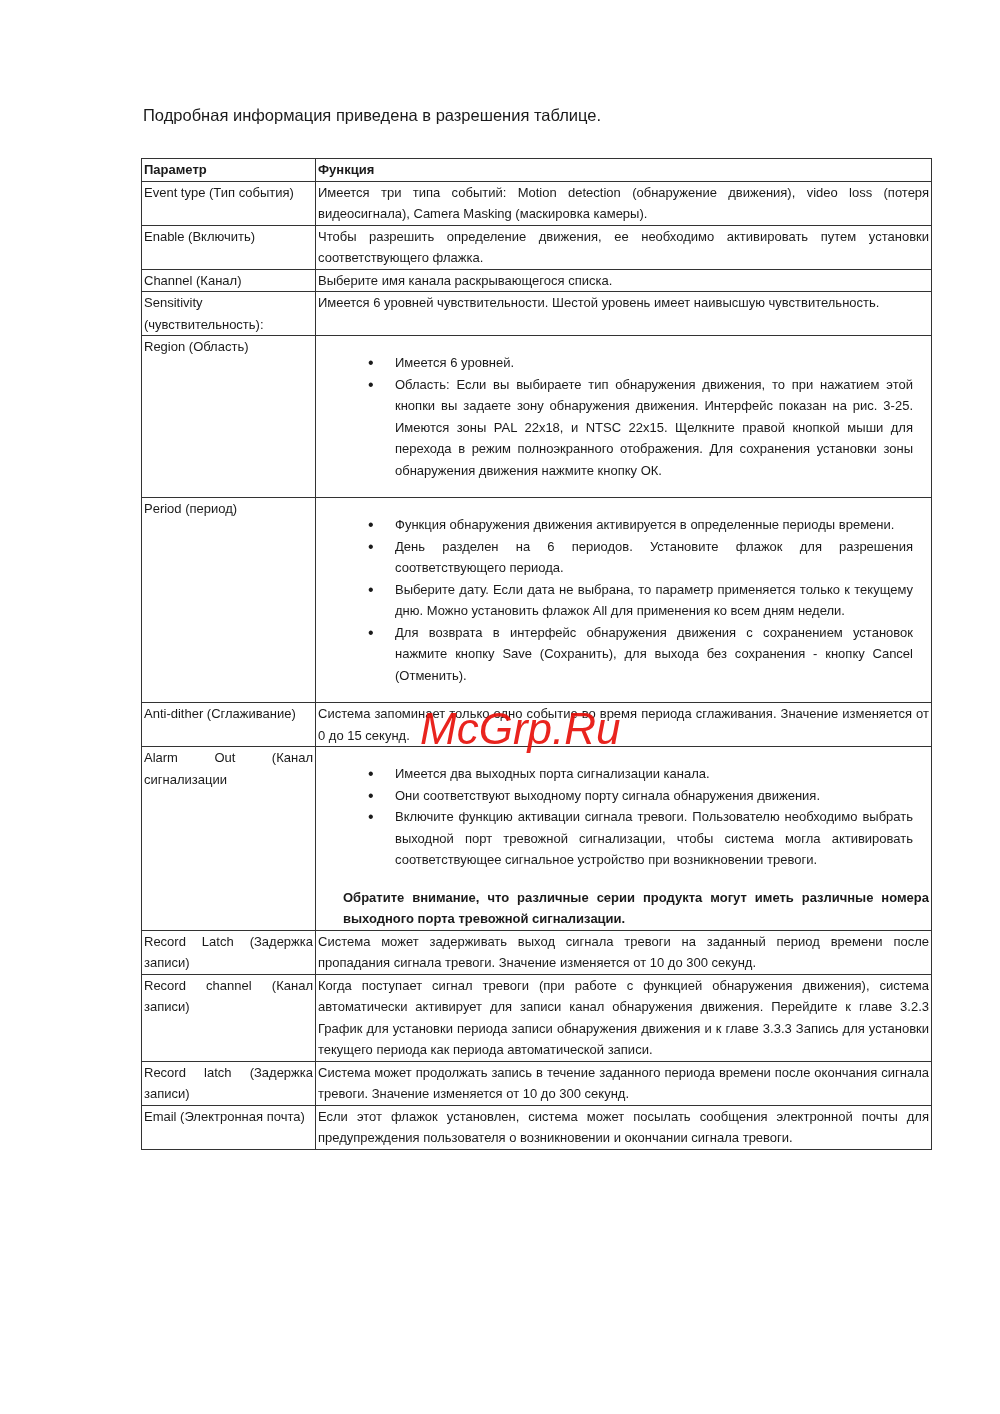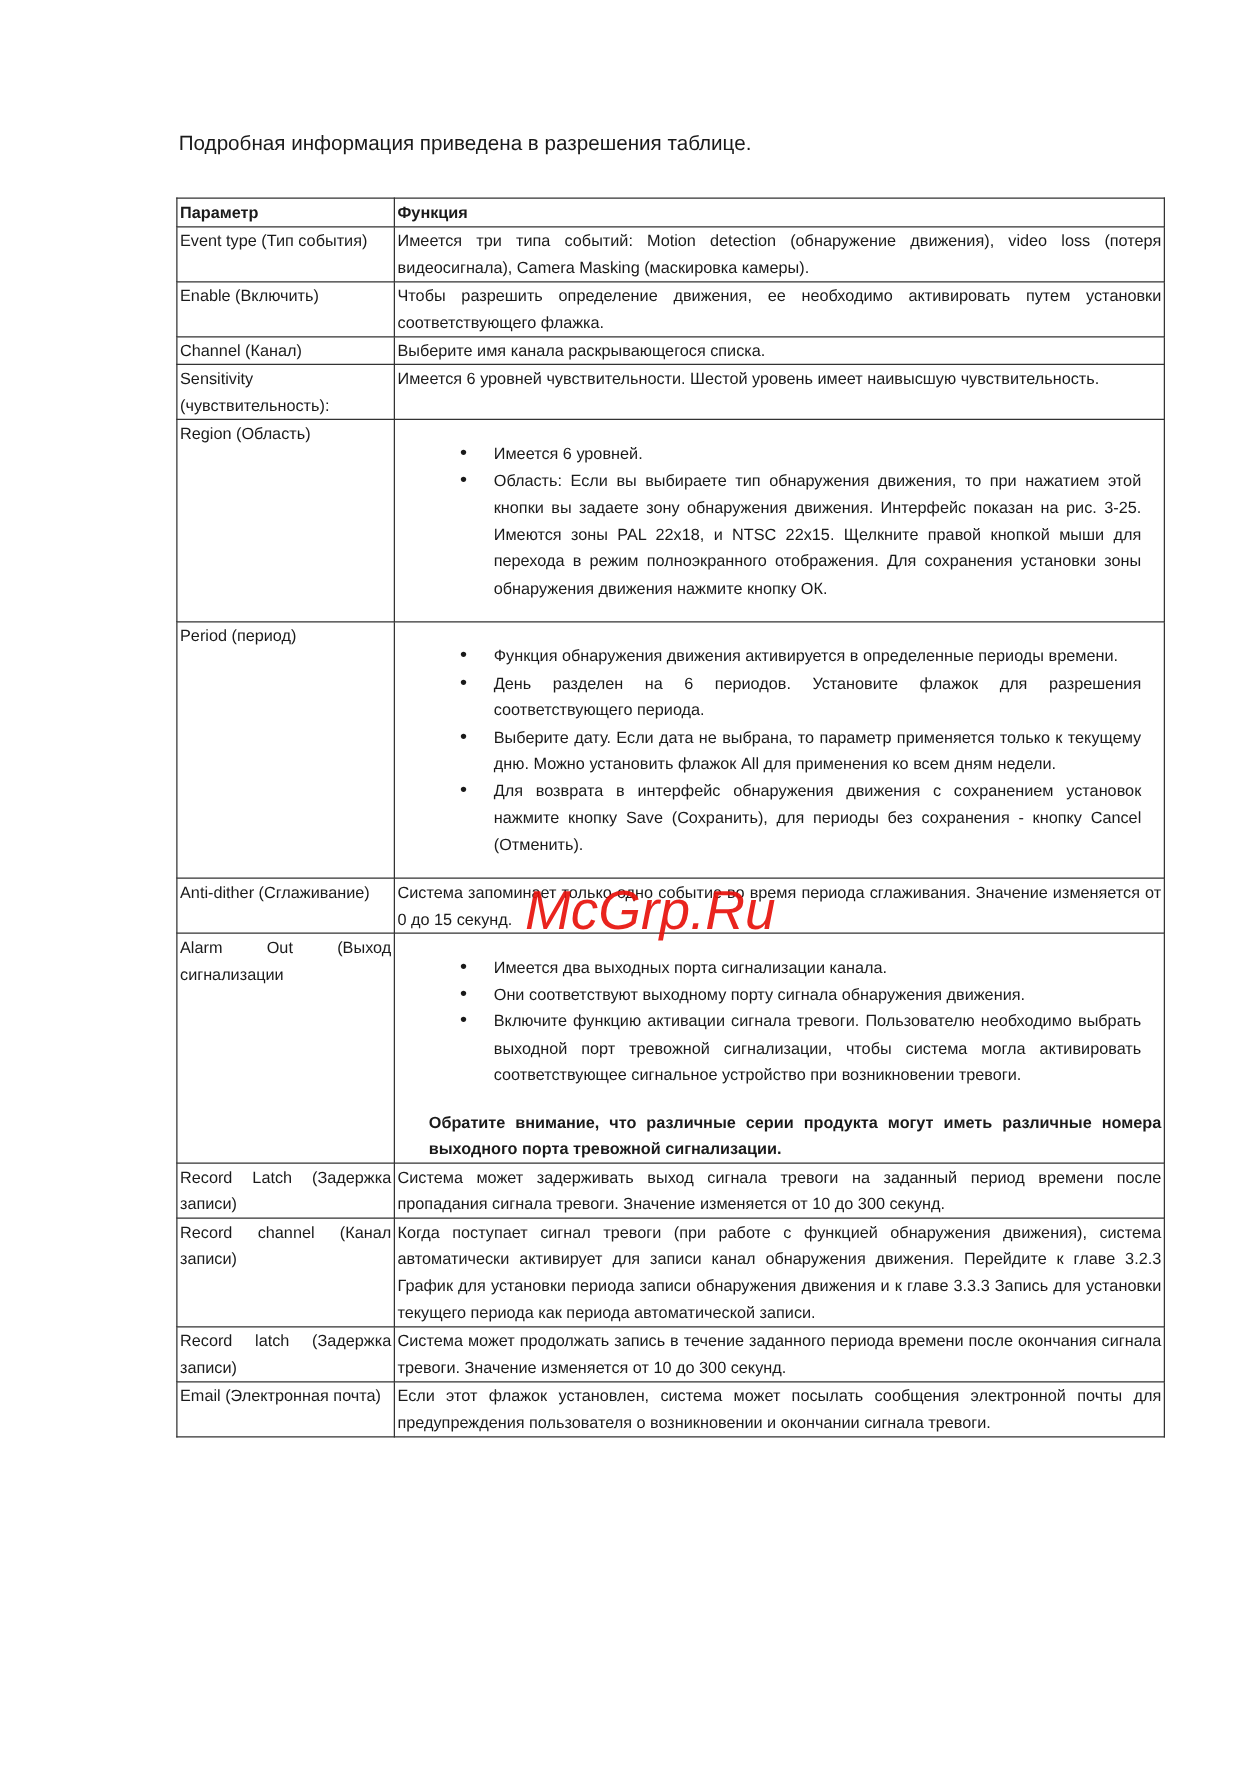--- a/index.html
+++ b/index.html
@@ -79,30 +79,30 @@
         </ul>
       </td>
     </tr>
     <tr>
       <td class="param-cell">Period (период)</td>
       <td>
         <ul class="bullets">
           <li>Функция обнаружения движения активируется в определенные периоды времени.</li>
           <li>День разделен на 6 периодов. Установите флажок для разрешения соответствующего периода.</li>
           <li>Выберите дату. Если дата не выбрана, то параметр применяется только к текущему дню. Можно установить флажок All для применения ко всем дням недели.</li>
-          <li>Для возврата в интерфейс обнаружения движения с сохранением установок нажмите кнопку Save (Сохранить), для периоды без сохранения - кнопку Cancel (Отменить).</li>
+          <li>Для возврата в интерфейс обнаружения движения с сохранением установок нажмите кнопку Save (Сохранить), для выхода без сохранения - кнопку Cancel (Отменить).</li>
         </ul>
       </td>
     </tr>
     <tr>
       <td class="param-cell">Anti-dither (Сглаживание)</td>
       <td>Система запоминает только одно событие во время периода сглаживания. Значение изменяется от 0 до 15 секунд.</td>
     </tr>
     <tr>
-      <td class="param-cell">Alarm Out (Выход сигнализации</td>
+      <td class="param-cell">Alarm Out (Канал сигнализации</td>
       <td>
         <ul class="bullets">
           <li>Имеется два выходных порта сигнализации канала.</li>
           <li>Они соответствуют выходному порту сигнала обнаружения движения.</li>
           <li>Включите функцию активации сигнала тревоги. Пользователю необходимо выбрать выходной порт тревожной сигнализации, чтобы система могла активировать соответствующее сигнальное устройство при возникновении тревоги.</li>
         </ul>
         <div class="note">Обратите внимание, что различные серии продукта могут иметь различные номера выходного порта тревожной сигнализации.</div>
       </td>
     </tr>
     <tr>

